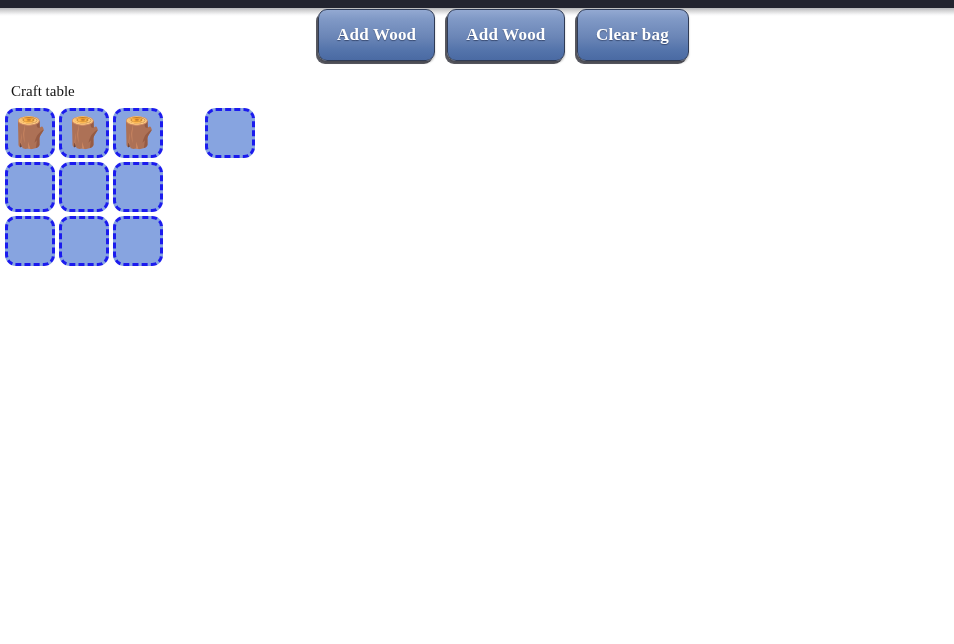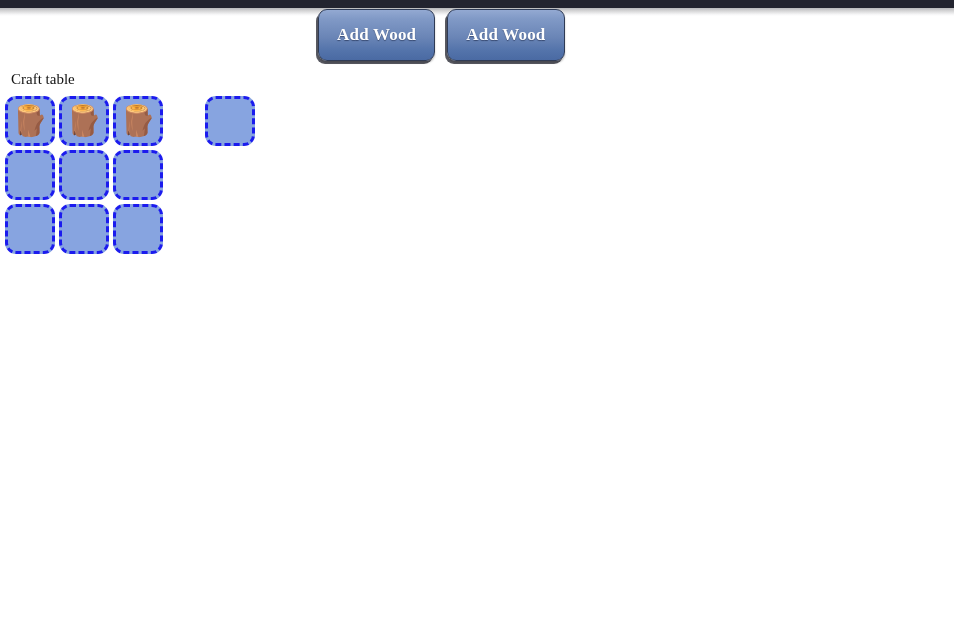--- a/index.html
+++ b/index.html
@@ -65,21 +65,21 @@
     align-items: center;
     justify-content: center;
     cursor: pointer;
     box-shadow: -2px 3px 0 rgba(25,27,38,0.72), 0 2px 2px rgba(0,0,0,0.25);
     white-space: nowrap;
   }
 
   
   #craft-section {
     position: absolute;
-    top: 70px;
+    top: 82px;
     left: 5px;
   }
   #craft-label {
     font-family: "Liberation Serif", "DejaVu Serif", serif;
     font-size: 15px;
     color: #111111;
     margin: 0 0 8px 6px;
     line-height: 18px;
   }
   #board-row {
@@ -126,20 +126,21 @@
 <body>
 
 <div id="top-chrome">
   <div id="top-bar"></div>
   <div id="top-fade"></div>
 </div>
 
 <div id="toolbar">
   <button class="tool-button">Add Wood</button>
   <button class="tool-button">Add Wood</button>
+  <button class="tool-button">Clear bag</button>
 </div>
 
 <div id="craft-section">
   <div id="craft-label">Craft table</div>
   <div id="board-row">
 
     <div id="craft-grid">
       <div class="slot">
           <span class="item-glyph">🪵</span>
         </div>

